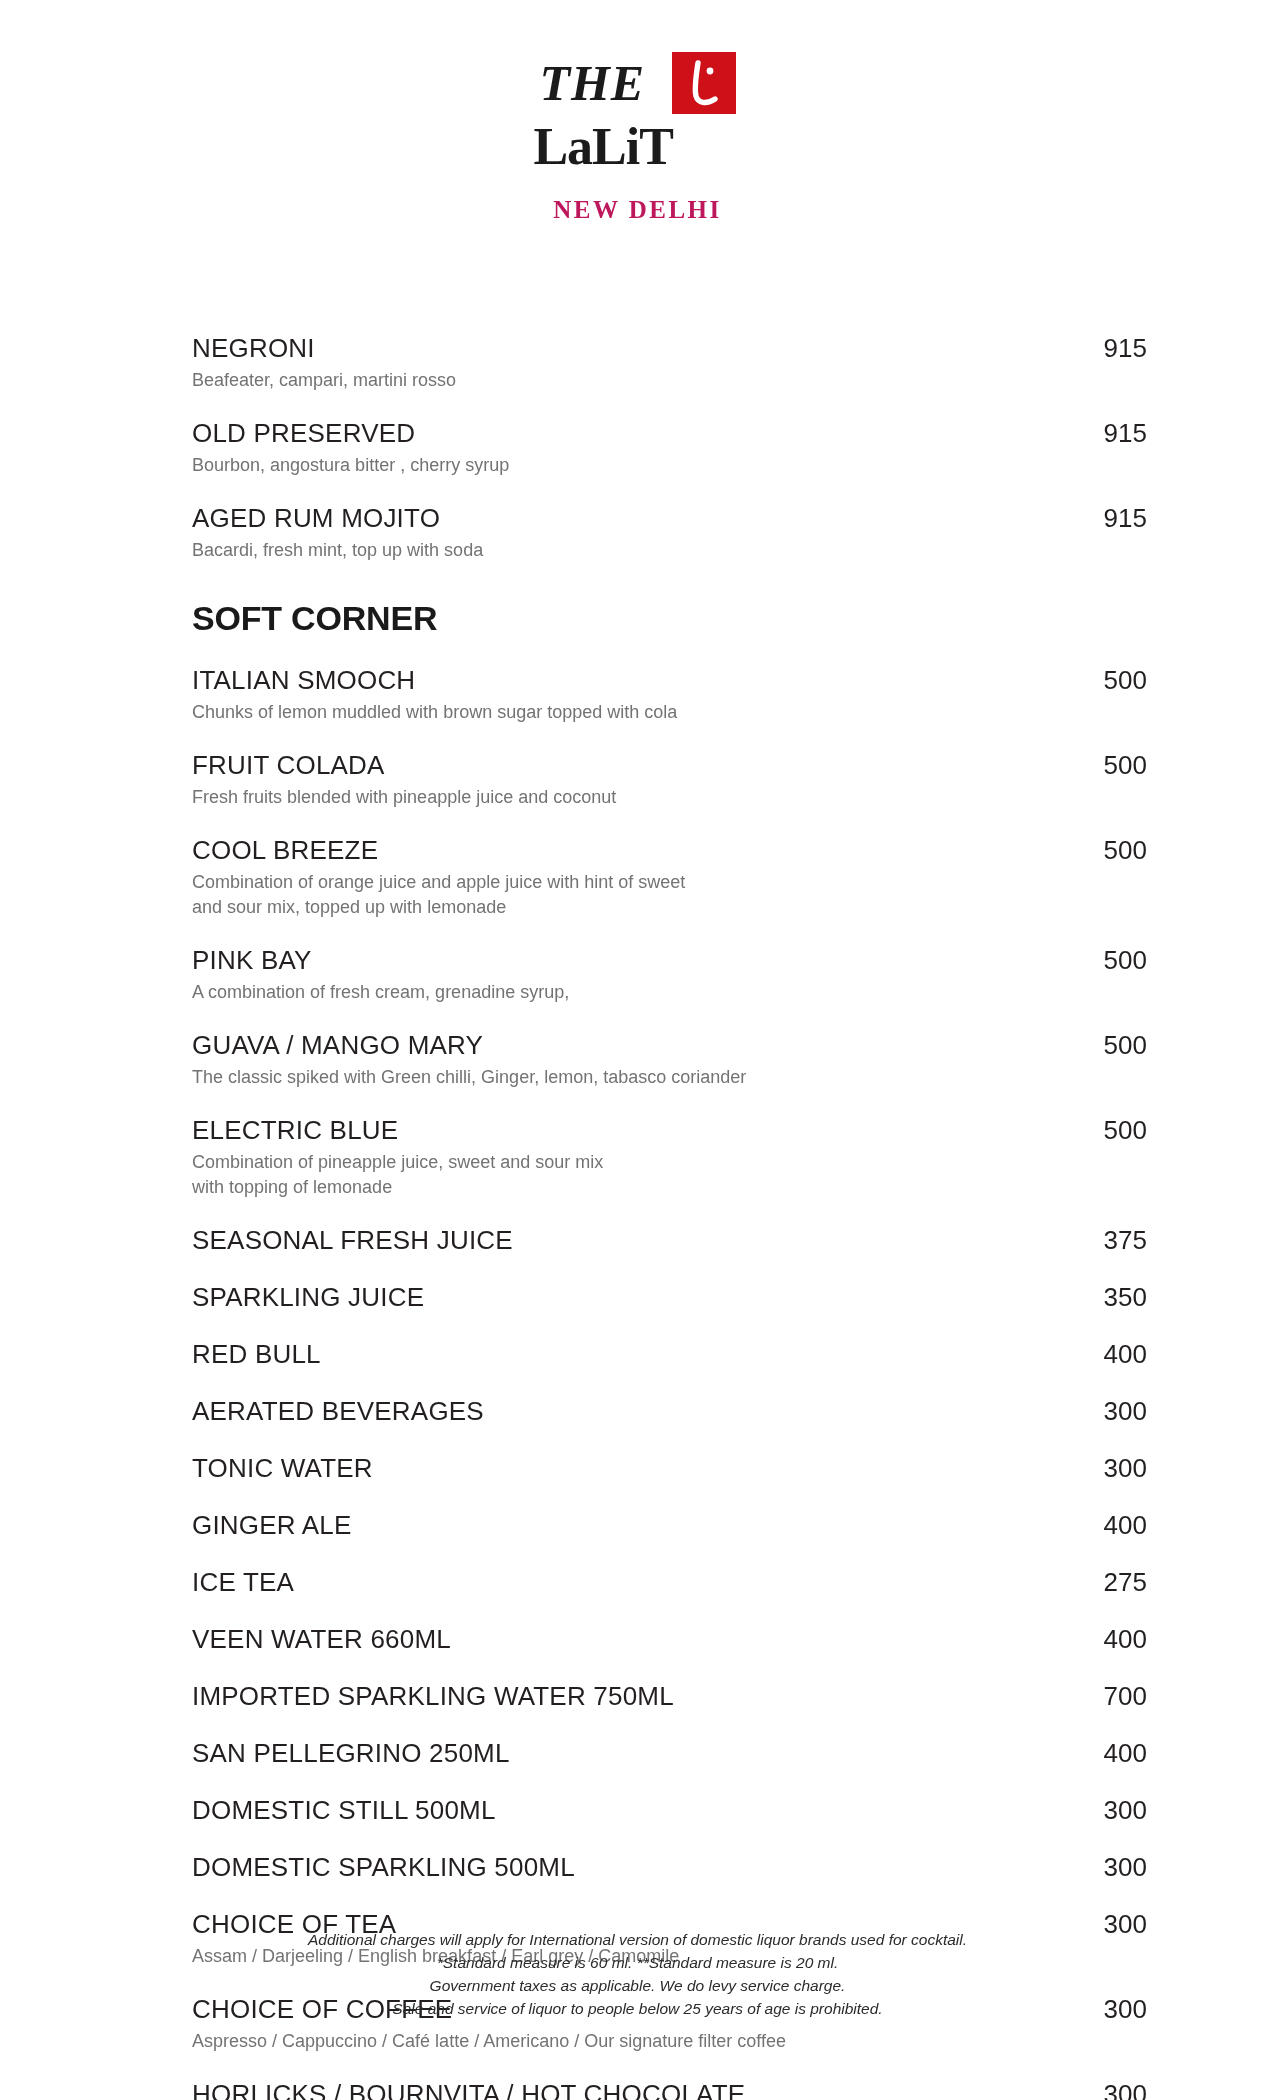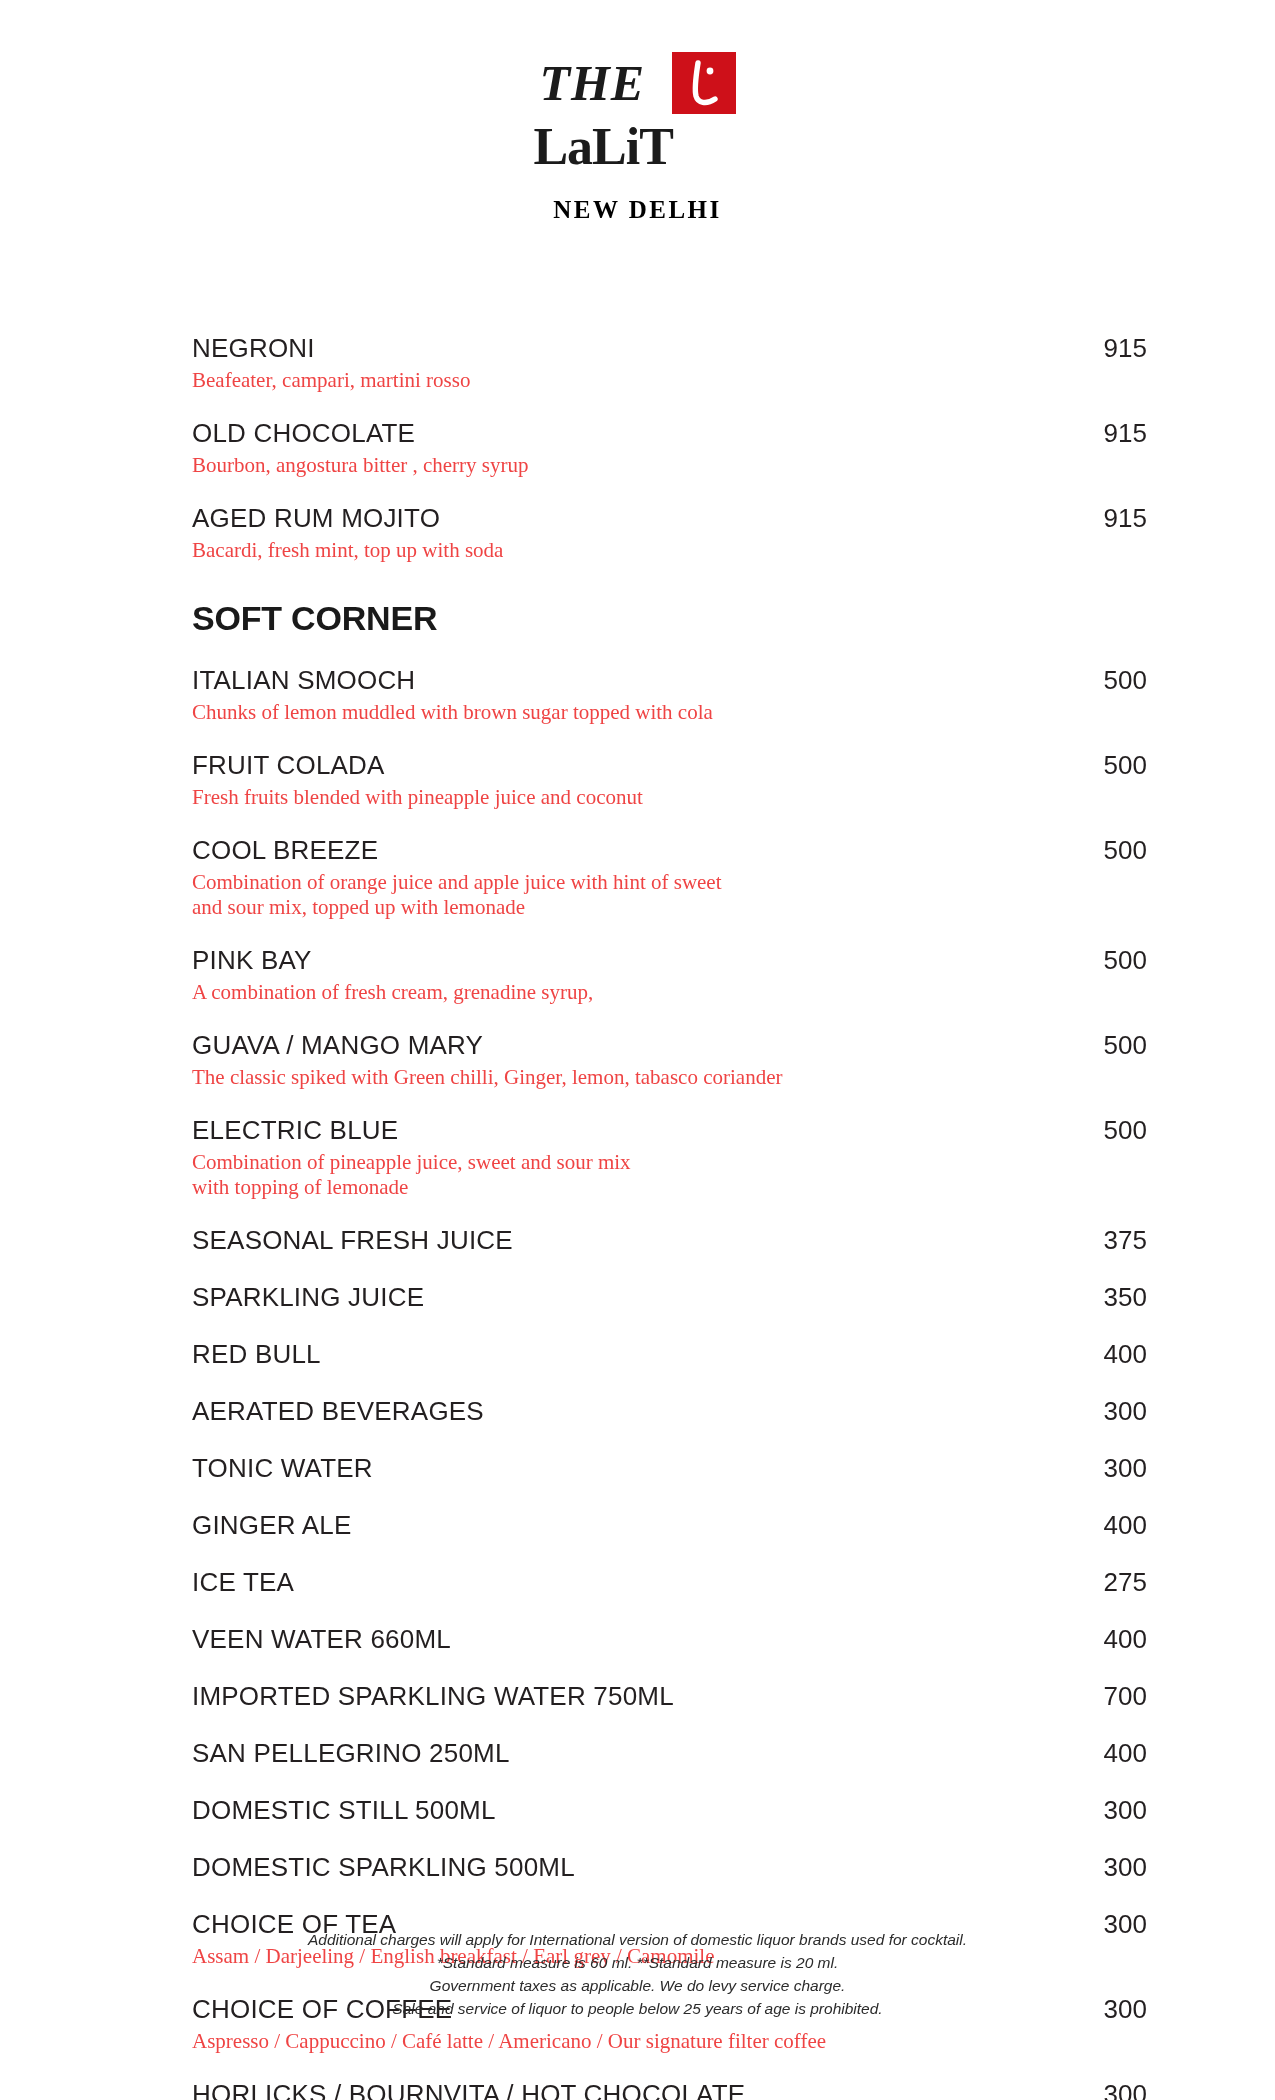--- a/index.html
+++ b/index.html
@@ -81,21 +81,21 @@
     margin-left: -6px;
     white-space: nowrap;
   }
   .logo-city {
     display: block;
     text-align: center;
     font-family: "Liberation Serif", serif;
     font-weight: bold;
     font-size: 25px;
     letter-spacing: 2.5px;
-    color: #000000;
+    color: #be185d;
     margin-top: 12px;
   }
 
   
   .menu {
     position: absolute;
     top: 333px;
     left: 192px;
     width: 955px;
   }
@@ -120,25 +120,25 @@
   .entry-price {
     font-family: "Liberation Sans", sans-serif;
     font-size: 26px;
     font-weight: 400;
     color: #231f20;
     text-align: right;
     min-width: 60px;
     white-space: nowrap;
   }
   .entry-desc {
-    font-family: Liberation Serif, serif;
-    font-size: 21px;
+    font-family: Liberation Sans, sans-serif;
+    font-size: 18px;
     font-weight: 400;
     line-height: 25px;
-    color: #ef4444;
+    color: #737373;
     margin-top: 4px;
     max-width: 760px;
   }
   .entry-desc .dline { display: block; }
 
   
   .entry.with-desc { margin-bottom: 25px; }
   .entry.no-desc   { margin-bottom: 26px; }
   .entry.with-desc:last-child,
   .entry.no-desc:last-child { margin-bottom: 0; }
@@ -198,21 +198,21 @@
           <div class="entry-head">
             <div class="entry-name">NEGRONI</div>
             <div class="entry-price">915</div>
           </div>
           <div class="entry-desc">
             <span class="dline">Beafeater, campari, martini rosso</span>
           </div>
         </div>
         <div class="entry with-desc">
           <div class="entry-head">
-            <div class="entry-name">OLD CHOCOLATE</div>
+            <div class="entry-name">OLD PRESERVED</div>
             <div class="entry-price">915</div>
           </div>
           <div class="entry-desc">
             <span class="dline">Bourbon, angostura bitter , cherry syrup</span>
           </div>
         </div>
         <div class="entry with-desc">
           <div class="entry-head">
             <div class="entry-name">AGED RUM MOJITO</div>
             <div class="entry-price">915</div>

